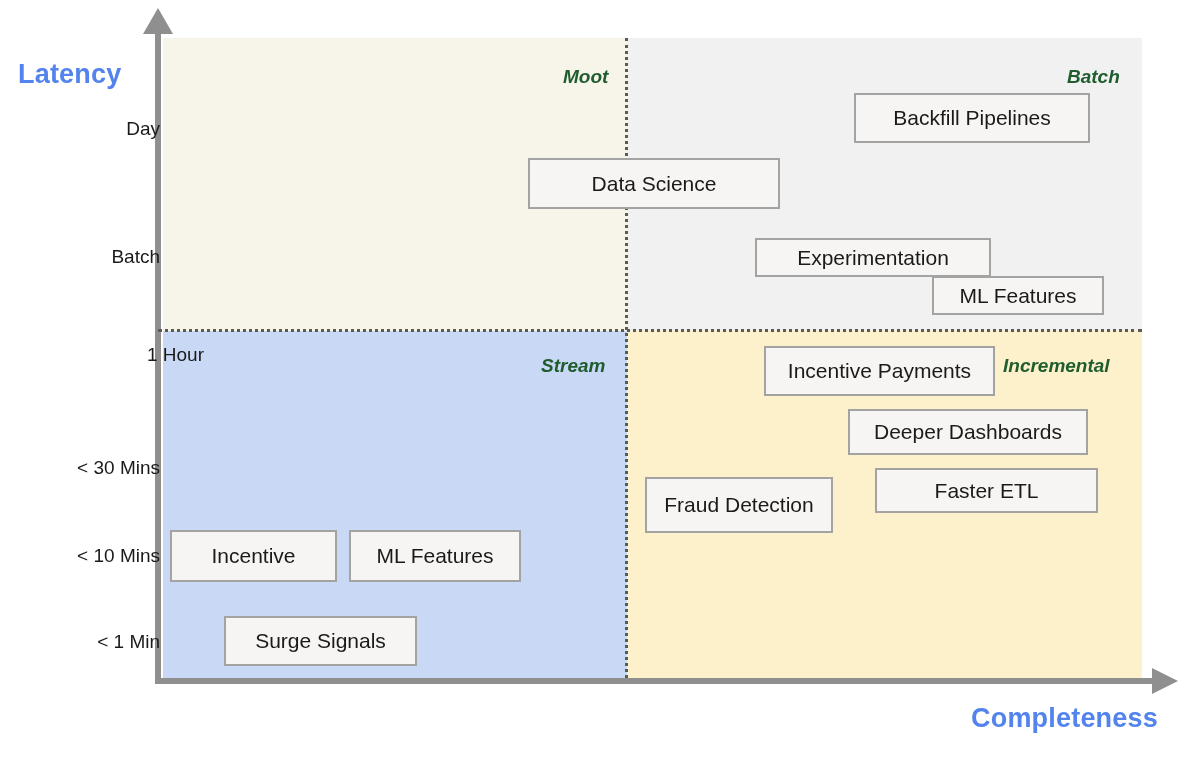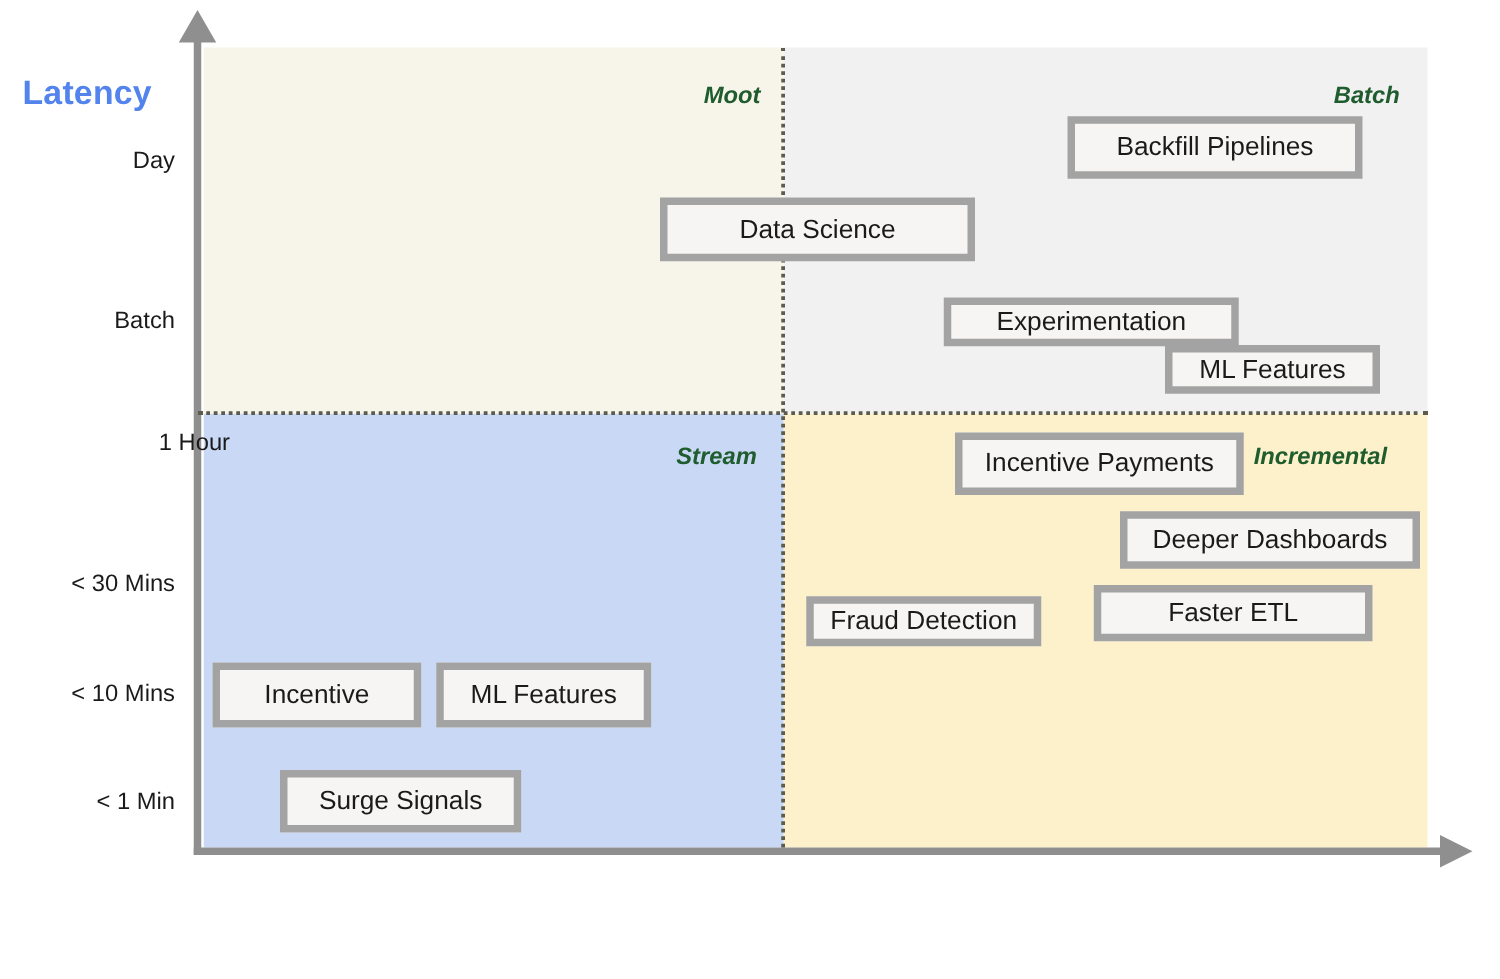--- a/index.html
+++ b/index.html
@@ -106,20 +106,21 @@
 
   
   .tick-label {
     position: absolute;
     color: #1a1a1a;
     font-size: 19px;
     text-align: right;
     white-space: nowrap;
     transform: translateY(-50%);
     z-index: 35;
+    padding-left: 20px;
   }
 
   
   .quadrant-label {
     position: absolute;
     color: #1f5c2e;
     font-size: 19px;
     font-style: italic;
     font-weight: 600;
     white-space: nowrap;
@@ -129,21 +130,21 @@
   #label-moot        { left: 563px; top: 66px; }
   #label-batch       { left: 1067px; top: 66px; }
   #label-stream      { left: 541px; top: 355px; }
   #label-incremental { left: 1003px; top: 355px; }
 
   
   .item-box {
     position: absolute;
     box-sizing: border-box;
     background: #f6f5f3;
-    border: 6px solid #a3a3a3;
+    border: 2px solid #a3a3a3;
     color: #1a1a1a;
     font-size: 21px;
     display: flex;
     align-items: center;
     justify-content: center;
     white-space: nowrap;
     z-index: 50;
   }
 </style>
 </head>
@@ -155,20 +156,21 @@
   <div class="quadrant" id="quad-batch"></div>
   <div class="quadrant" id="quad-stream"></div>
   <div class="quadrant" id="quad-incremental"></div>
 
   <div id="axis-y-line"></div>
   <div id="axis-y-arrow"></div>
   <div id="axis-x-line"></div>
   <div id="axis-x-arrow"></div>
 
   <div class="axis-title" id="axis-title-latency">Latency</div>
+  <div class="axis-title" id="axis-title-completeness">Completeness</div>
 
   <div id="tick-layer">
       <div class="tick-label" style="left: 0px; top: 129px; width: 140px; text-align: right; padding-right: 0px;">Day</div>
       <div class="tick-label" style="left: 0px; top: 257px; width: 140px; text-align: right; padding-right: 0px;">Batch</div>
       <div class="tick-label" style="left: 0px; top: 355px; width: 140px; text-align: right; padding-right: 0px; margin-left: 44px;">1 Hour</div>
       <div class="tick-label" style="left: 0px; top: 468px; width: 140px; text-align: right; padding-right: 0px;">&lt; 30 Mins</div>
       <div class="tick-label" style="left: 0px; top: 556px; width: 140px; text-align: right; padding-right: 0px;">&lt; 10 Mins</div>
       <div class="tick-label" style="left: 0px; top: 642px; width: 140px; text-align: right; padding-right: 0px;">&lt; 1 Min</div>
     </div>
 
@@ -176,23 +178,23 @@
   <div class="quadrant-label" id="label-batch">Batch</div>
   <div class="quadrant-label" id="label-stream">Stream</div>
   <div class="quadrant-label" id="label-incremental">Incremental</div>
 
   <div id="item-layer">
       <div class="item-box" style="left: 854px; top: 93px; width: 236px; height: 50px;">Backfill Pipelines</div>
       <div class="item-box" style="left: 528px; top: 158px; width: 252px; height: 51px;">Data Science</div>
       <div class="item-box" style="left: 755px; top: 238px; width: 236px; height: 39px;">Experimentation</div>
       <div class="item-box" style="left: 932px; top: 276px; width: 172px; height: 39px;">ML Features</div>
       <div class="item-box" style="left: 764px; top: 346px; width: 231px; height: 50px;">Incentive Payments</div>
-      <div class="item-box" style="left: 896px; top: 409px; width: 240px; height: 46px;">Deeper Dashboards</div>
+      <div class="item-box" style="left: 848px; top: 409px; width: 240px; height: 46px;">Deeper Dashboards</div>
       <div class="item-box" style="left: 875px; top: 468px; width: 223px; height: 45px;">Faster ETL</div>
-      <div class="item-box" style="left: 645px; top: 477px; width: 188px; height: 40px;">Fraud Detection</div>
+      <div class="item-box" style="left: 645px; top: 477px; width: 188px; height: 56px;">Fraud Detection</div>
       <div class="item-box" style="left: 170px; top: 530px; width: 167px; height: 52px;">Incentive</div>
       <div class="item-box" style="left: 349px; top: 530px; width: 172px; height: 52px;">ML Features</div>
       <div class="item-box" style="left: 224px; top: 616px; width: 193px; height: 50px;">Surge Signals</div>
     </div>
 
   <div id="divider-horizontal"></div>
   <div id="divider-vertical"></div>
 
 </div>
 

